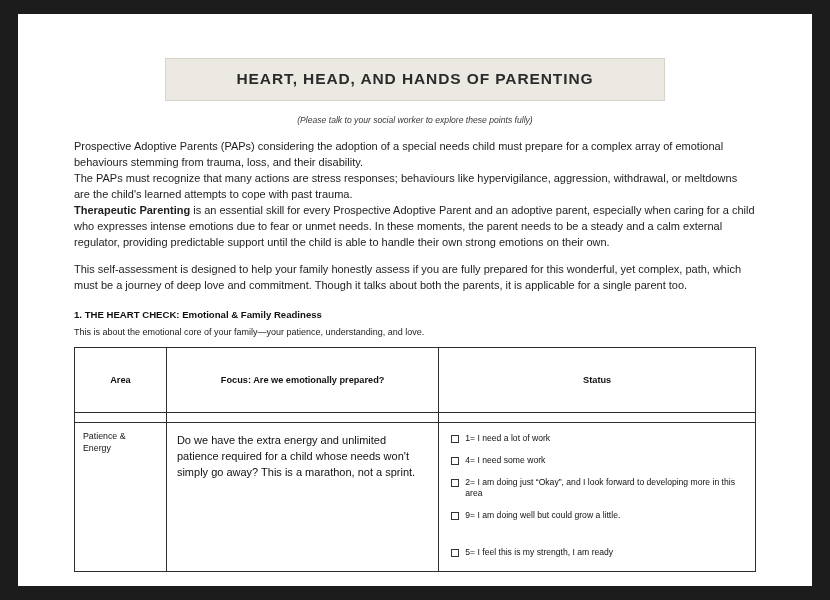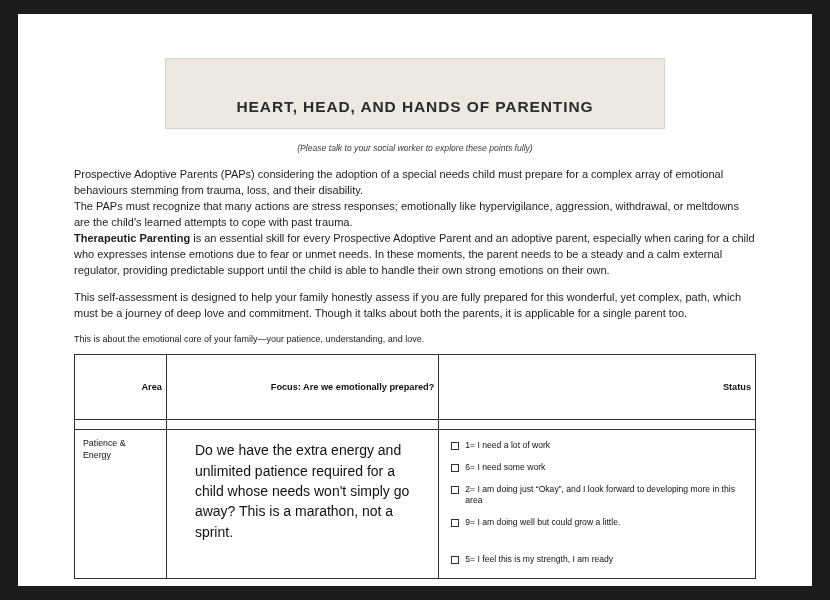--- a/index.html
+++ b/index.html
@@ -38,21 +38,20 @@
     text-align: center;
     padding: 11px 6px 12px 6px;
     box-sizing: border-box;
   }
   .title-bar .title {
     font-size: 15.5px;
     font-weight: bold;
     letter-spacing: 0.9px;
     color: #2b2b2b;
     font-family: "Liberation Sans", sans-serif;
-    margin-top: 28px;
   }
   .subtitle {
     text-align: center;
     font-size: 8.6px;
     font-style: italic;
     color: #3a3a3a;
     margin-top: 14px;
     margin-bottom: 14px;
   }
   .body-text {
@@ -72,35 +71,35 @@
   }
   .section-head {
     font-size: 9.6px;
     font-weight: bold;
     color: #111;
     margin-top: 16px;
   }
   .section-sub {
     font-size: 9px;
     color: #222;
-    margin-top: 13px;
+    margin-top: 7px;
     margin-bottom: 10px;
   }
   table.grid {
     width: 100%;
     border-collapse: collapse;
     table-layout: fixed;
   }
   table.grid th,
   table.grid td {
     border: 1px solid #2e2e2e;
     vertical-align: top;
   }
   table.grid th {
-    text-align: right;
+    text-align: center;
     font-size: 9.2px;
     font-weight: bold;
     color: #111;
     padding: 27px 4px;
     background: #ffffff;
   }
   .col-area { width: 13.5%; }
   .col-focus { width: 40%; }
   .col-status { width: 46.5%; }
   .spacer-row td {
@@ -108,23 +107,23 @@
     height: 9px;
     padding: 0;
   }
   td.area-cell {
     font-size: 8.8px;
     color: #111;
     padding: 8px 8px;
     line-height: 1.3;
   }
   td.focus-cell {
-    font-size: 14px;
-    color: #111;
-    padding: 10px 28px;
+    font-size: 11px;
+    color: #111;
+    padding: 10px 10px;
     line-height: 1.45;
     vertical-align: middle;
   }
   td.status-cell {
     padding: 10px 10px 10px 12px;
   }
   .opt {
     font-size: 8.6px;
     color: #111;
     line-height: 1.35;
@@ -160,26 +159,27 @@
   <div class="page">
 
     <div class="title-bar">
       <div class="title">HEART, HEAD, AND HANDS OF PARENTING</div>
     </div>
 
     <div class="subtitle">(Please talk to your social worker to explore these points fully)</div>
 
     <div class="body-text">
       <p>Prospective Adoptive Parents (PAPs) considering the adoption of a special needs child must prepare for a complex array of emotional behaviours stemming from trauma, loss, and their disability.</p>
-      <p>The PAPs must recognize that many actions are stress responses; emotionally like hypervigilance, aggression, withdrawal, or meltdowns are the child's learned attempts to cope with past trauma.</p>
+      <p>The PAPs must recognize that many actions are stress responses; behaviours like hypervigilance, aggression, withdrawal, or meltdowns are the child's learned attempts to cope with past trauma.</p>
       <p><b>Therapeutic Parenting</b><span> is an essential skill for every Prospective Adoptive Parent and an adoptive parent, especially when caring for a child who expresses intense emotions due to fear or unmet needs. In these moments, the parent needs to be a steady and a calm external regulator, providing predictable support until the child is able to handle their own strong emotions on their own.</span></p>
       <div class="gap"></div>
       <p>This self-assessment is designed to help your family honestly assess if you are fully prepared for this wonderful, yet complex, path, which must be a journey of deep love and commitment. Though it talks about both the parents, it is applicable for a single parent too.</p>
     </div>
 
+    <div class="section-head">1. THE HEART CHECK: Emotional &amp; Family Readiness</div>
     <div class="section-sub">This is about the emotional core of your family—your patience, understanding, and love.</div>
 
     <table class="grid">
       <colgroup>
         <col class="col-area">
         <col class="col-focus">
         <col class="col-status">
       </colgroup>
       <thead>
         <tr>
@@ -198,21 +198,21 @@
           <td class="area-cell" style="white-space: pre-line;">Patience &amp;
 Energy</td>
           <td class="focus-cell">Do we have the extra energy and unlimited patience required for a child whose needs won't simply go away? This is a marathon, not a sprint.</td>
           <td class="status-cell">
             <div class="opt">
               <span class="checkbox"></span>
               <span>1= I need a lot of work</span>
             </div>
             <div class="opt">
               <span class="checkbox"></span>
-              <span>6= I need some work</span>
+              <span>4= I need some work</span>
             </div>
             <div class="opt">
               <span class="checkbox"></span>
               <span>2= I am doing just “Okay”, and I look forward to developing more in this area</span>
             </div>
             <div class="opt">
               <span class="checkbox"></span>
               <span>9= I am doing well but could grow a little.</span>
             </div>
             <div class="opt">

